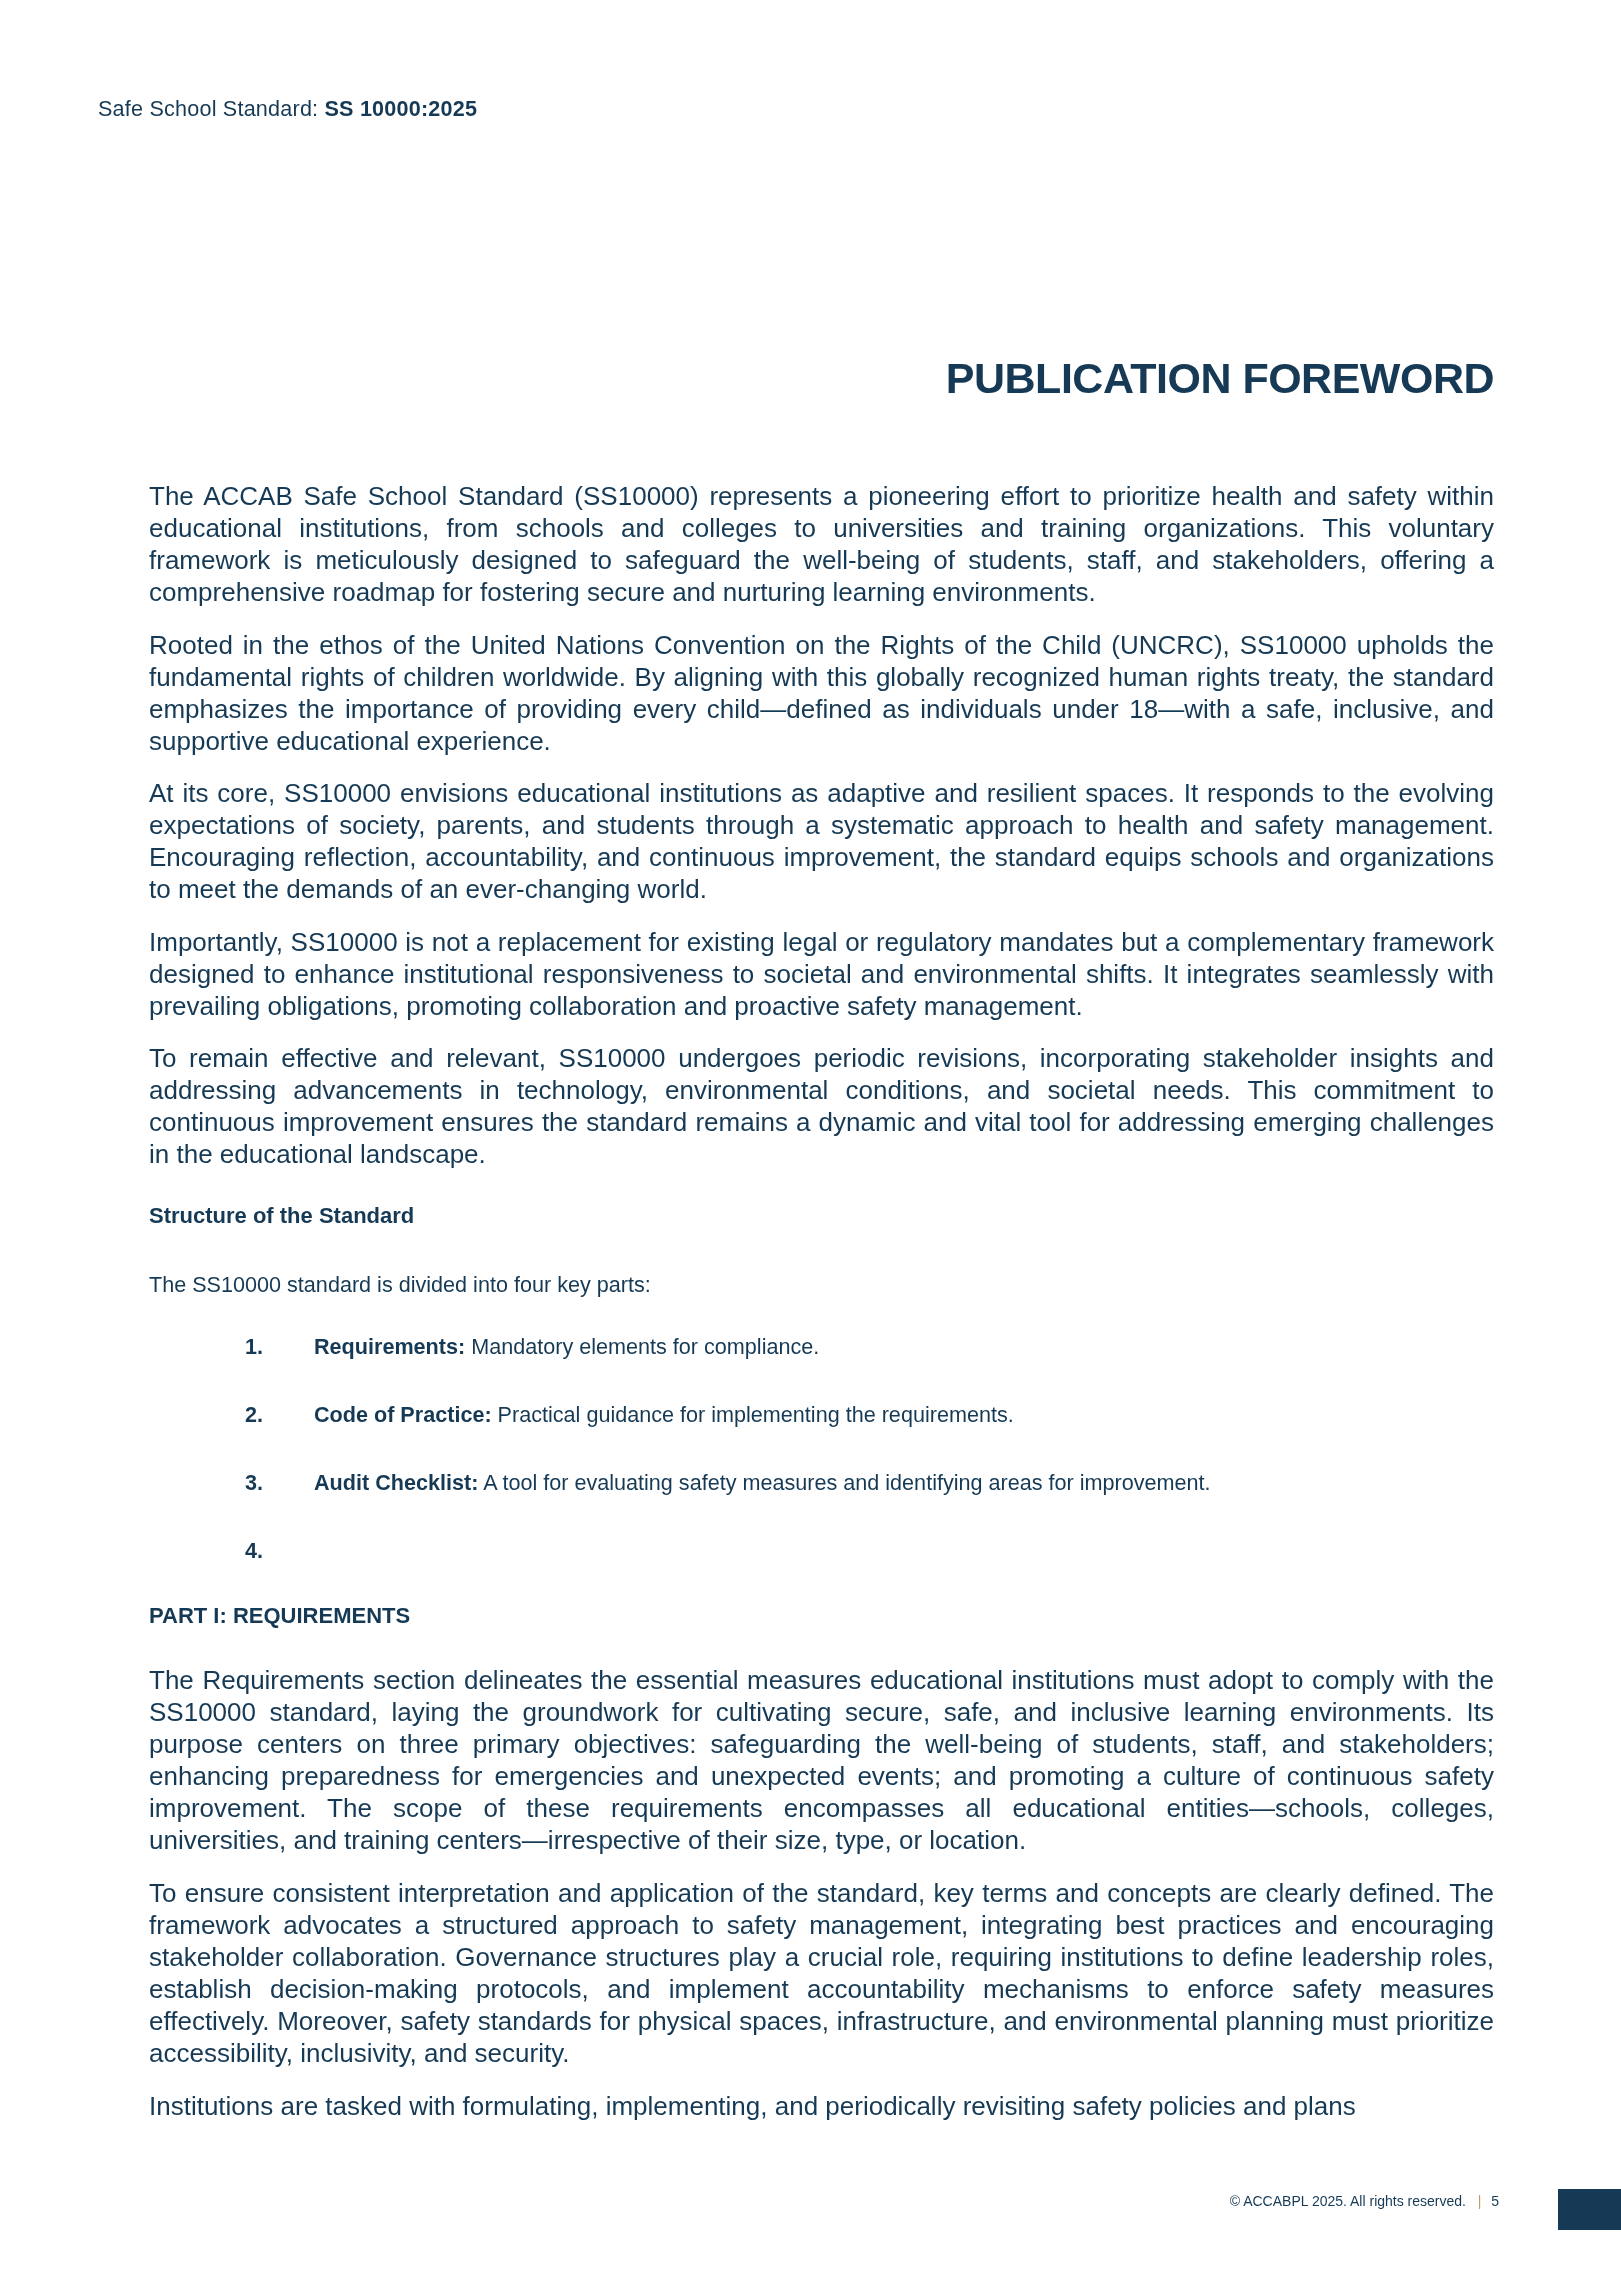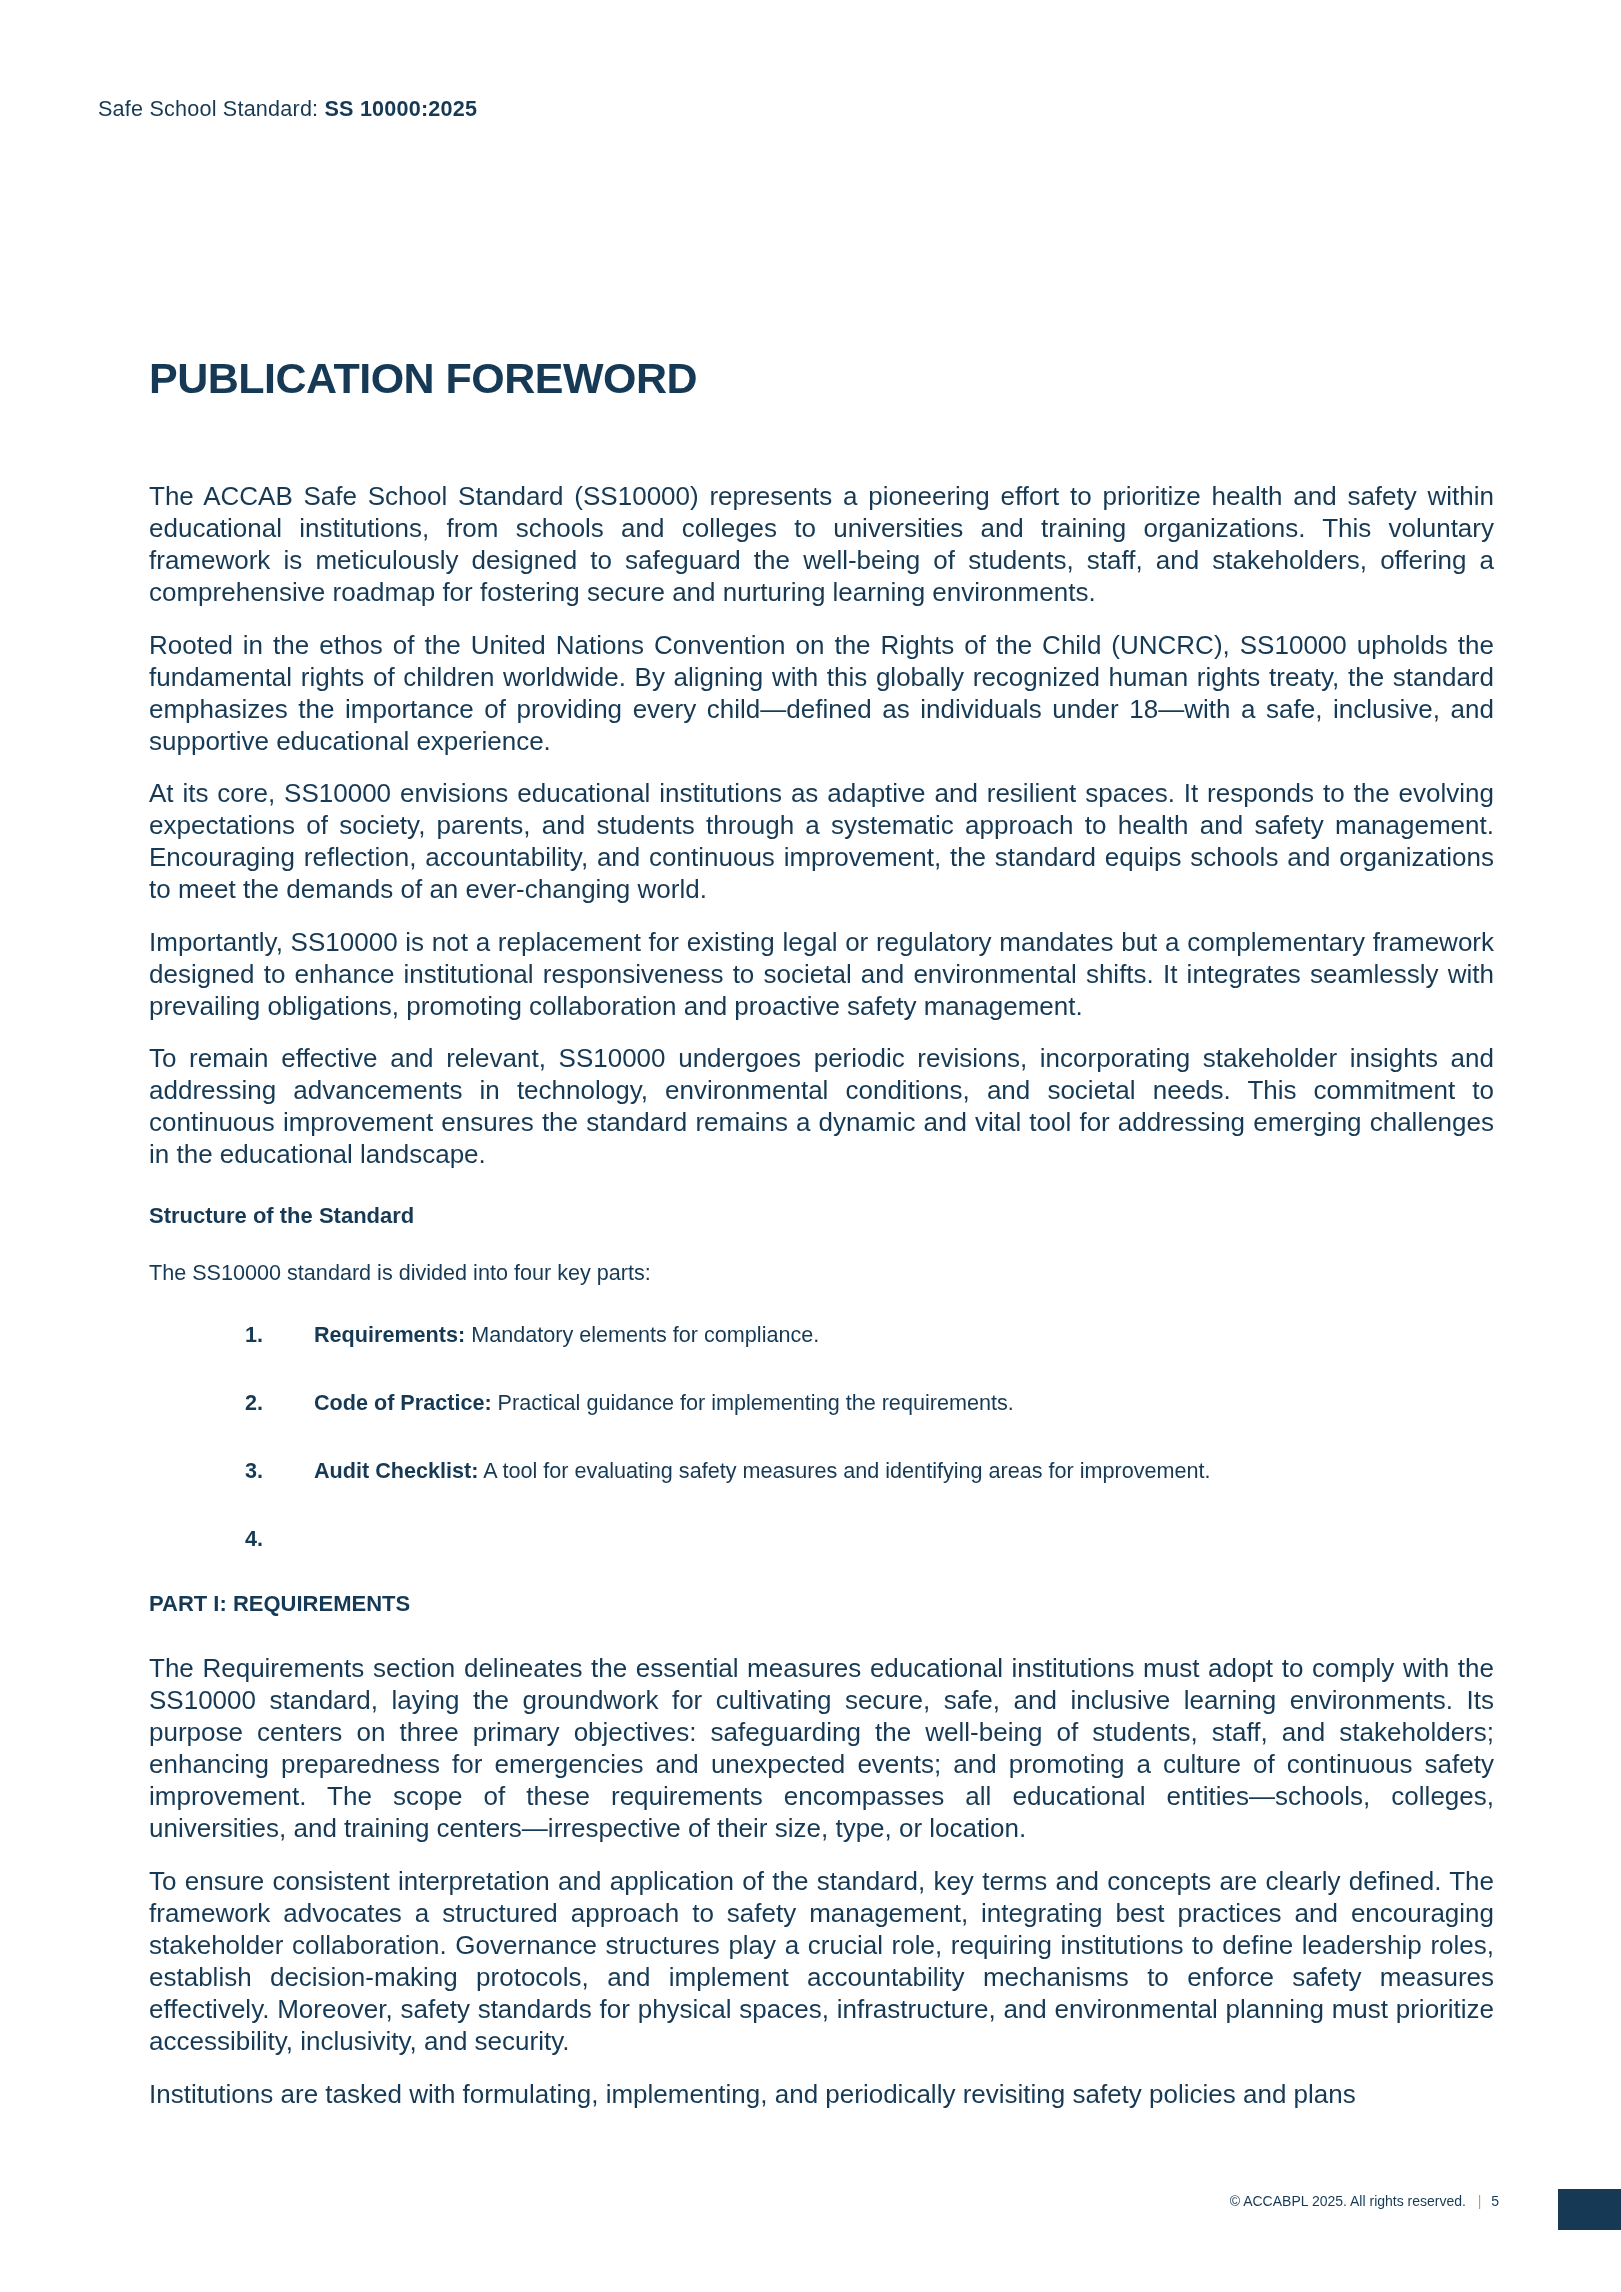--- a/index.html
+++ b/index.html
@@ -29,29 +29,30 @@
     top: 0;
   }
   .page-title {
     margin: 0;
     padding-top: 357px;
     font-size: 43px;
     font-weight: 800;
     letter-spacing: -0.5px;
     line-height: 1;
     margin-bottom: 80px;
+    text-align: right;
   }
   .content p.body-par {
     margin: 0 0 20.6px 0;
     font-size: 26px;
     line-height: 32px;
     text-align: justify;
   }
   .sub-heading {
-    margin: 33px 0 28px 0;
+    margin: 33px 0 40px 0;
     font-size: 22px;
     font-weight: bold;
     line-height: 25.5px;
   }
   .intro-par {
     margin: 0 0 30px 0;
     font-size: 21.6px;
     line-height: 32px;
   }
   .key-parts { margin: 0; padding: 0; list-style: none; }

